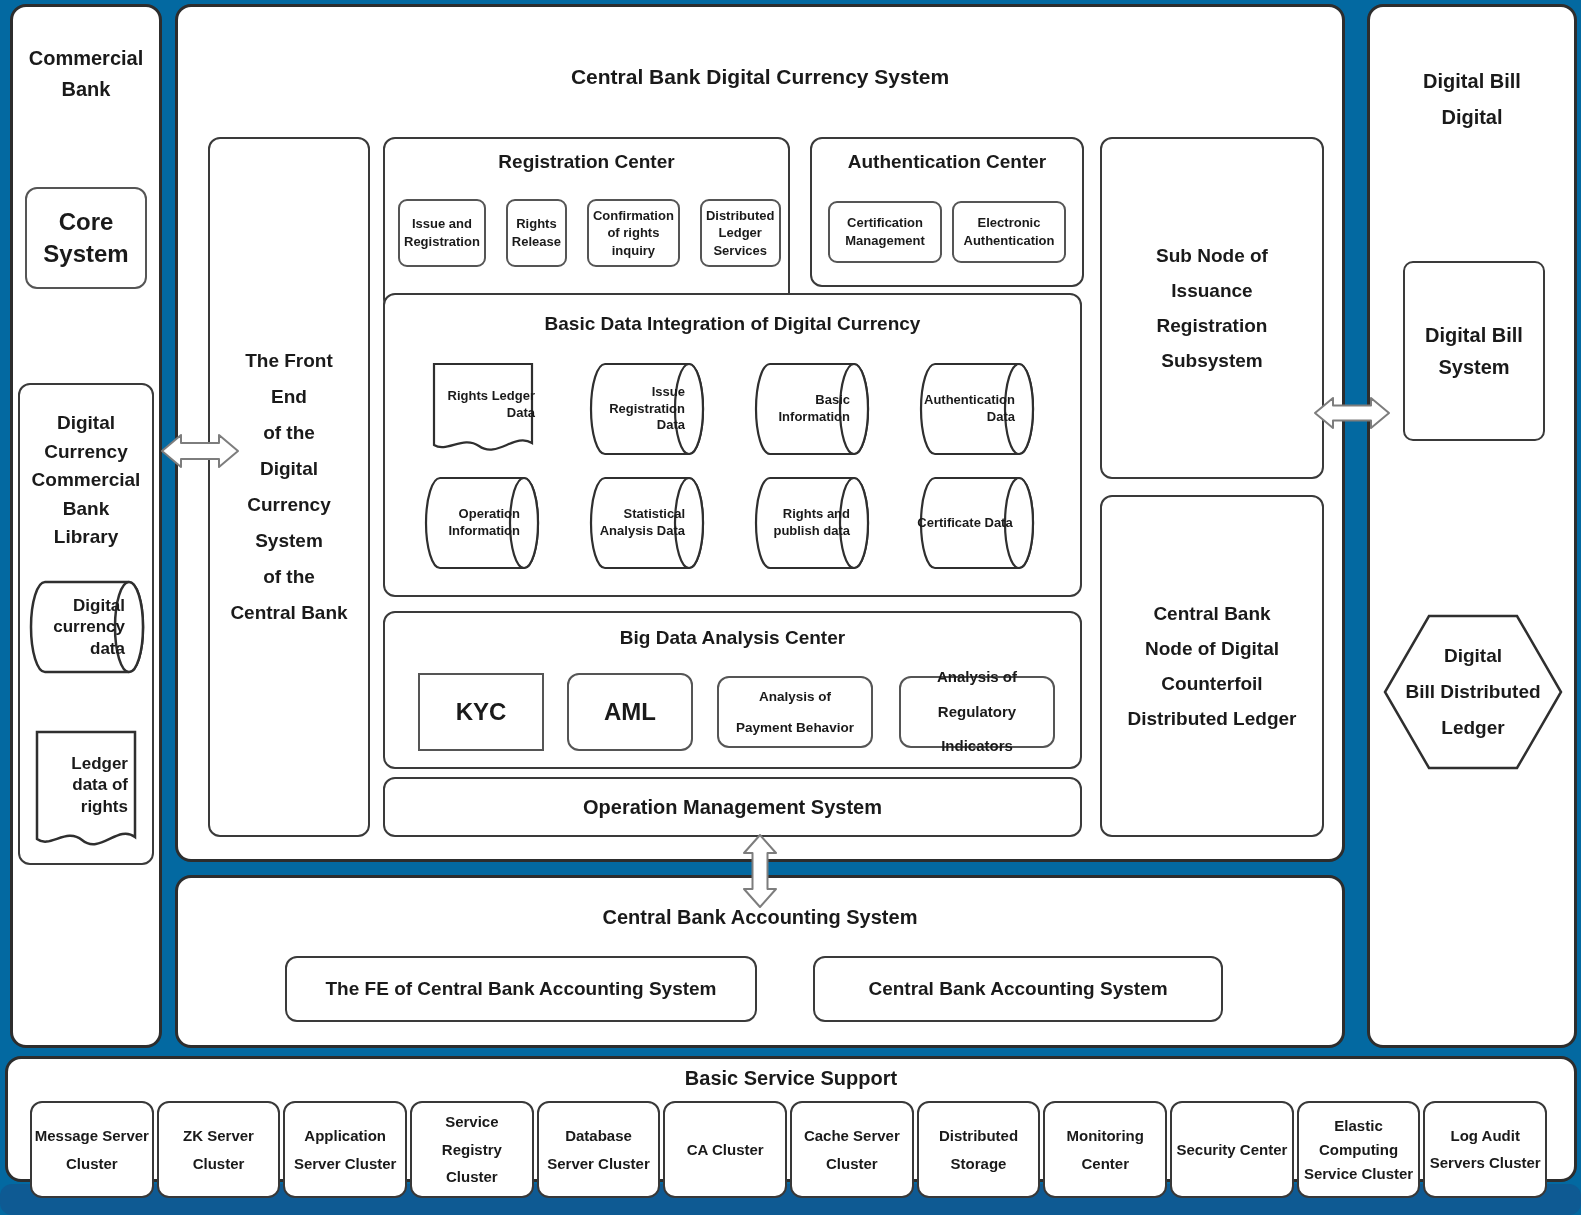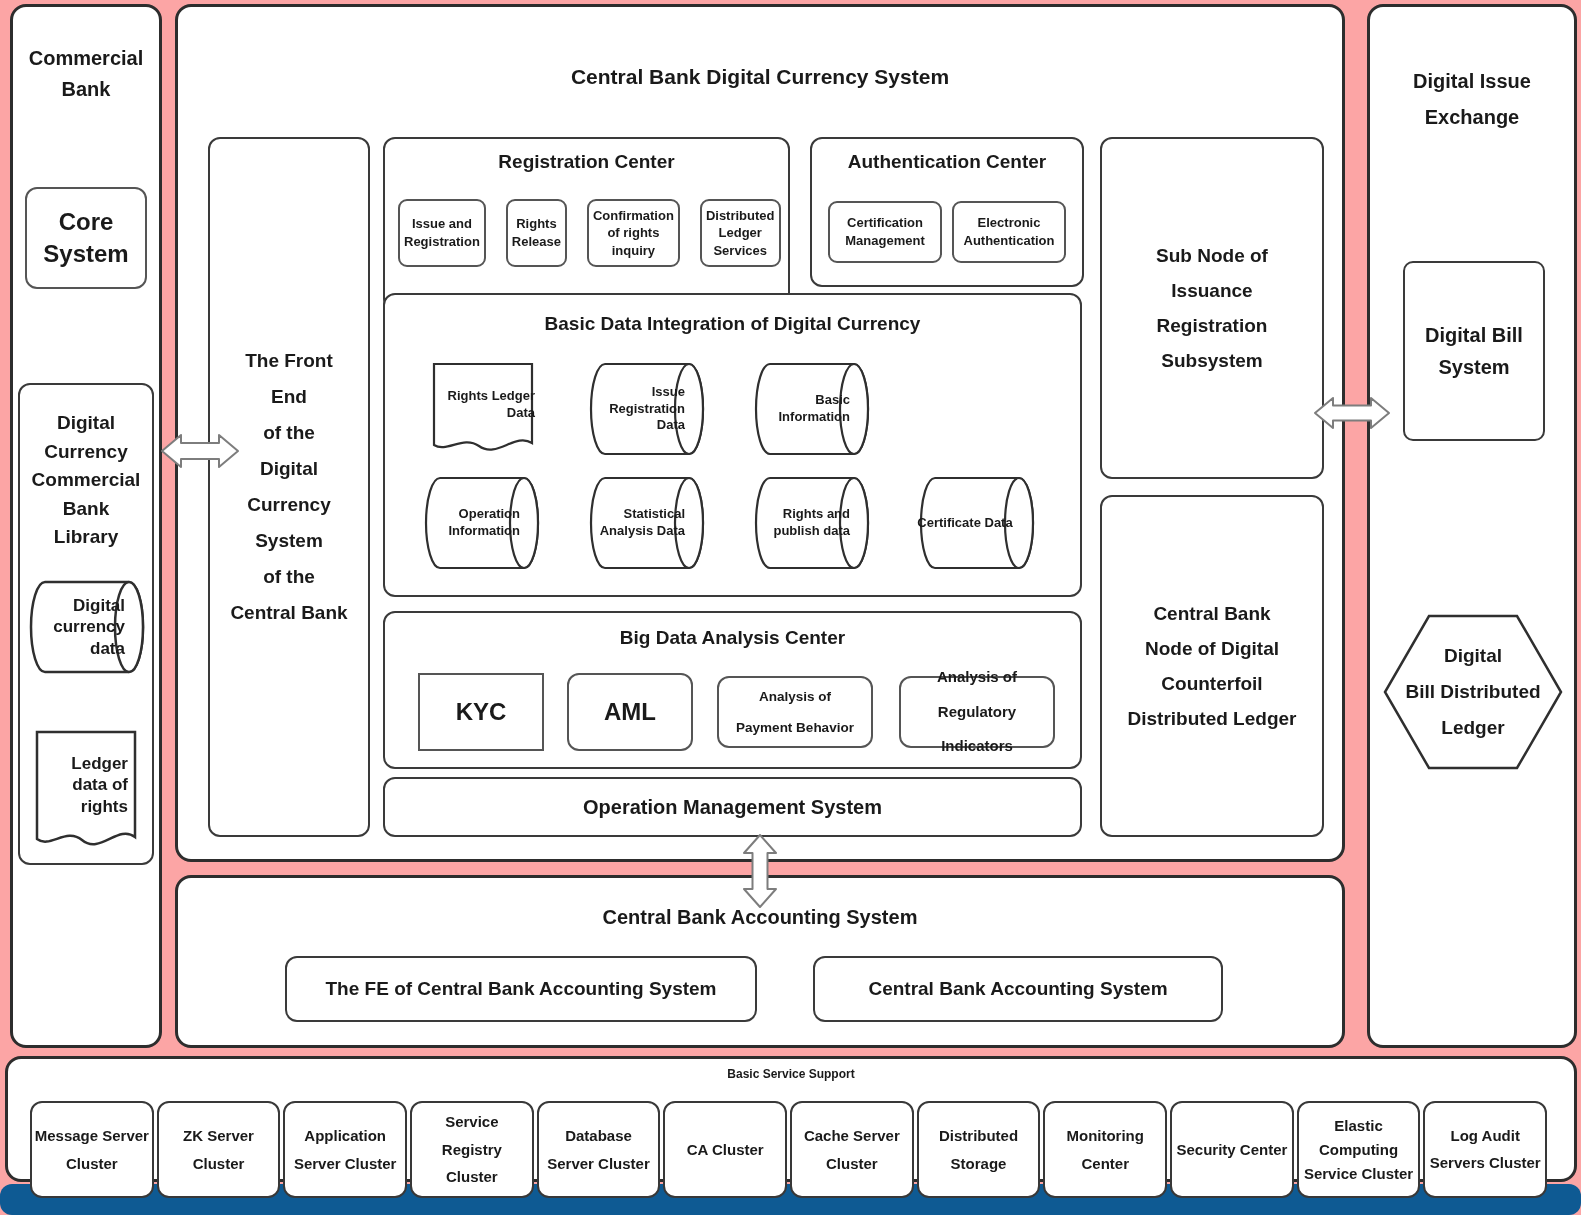--- a/index.html
+++ b/index.html
@@ -1,17 +1,17 @@
 <!DOCTYPE html>
 <html><head>
 <meta charset="utf-8">
 <style>
   * { margin:0; padding:0; box-sizing:border-box; }
   body { font-family:"Liberation Sans", sans-serif; color:#1a1a1a; background:#fff; }
-  .canvas { position:relative; width:1581px; height:1215px; background:#fca5a5; overflow:hidden; }
+  .canvas { position:relative; width:1581px; height:1215px; background:#0369a1; overflow:hidden; }
 
   .panel { position:absolute; border:3px solid #2d2d2d; border-radius:16px; background:#fff; }
   .midbox { position:absolute; border:2.5px solid #3a3a3a; border-radius:12px; background:#fff; }
   .smallbox { position:absolute; border:2px solid #555; border-radius:9px; background:#fff;
               display:flex; align-items:center; justify-content:center; text-align:center;
               font-size:13px; font-weight:600; line-height:1.35; padding:4px; }
   .ptitle { position:absolute; left:0; right:0; text-align:center; font-weight:600; font-size:20px; }
   .center-text { display:flex; align-items:center; justify-content:center; text-align:center; }
   .lines { display:flex; flex-direction:column; align-items:center; justify-content:center;
            text-align:center; font-weight:600; }
@@ -113,20 +113,27 @@
         </svg>
         <div class="lbl" style="font-size:13px; line-height:1.3;">Issue Registration Data</div>
       </div>
       <div class="shape cyl" style="left:365px; top:66px; width:122px; height:96px;">
         <svg viewBox="0 0 122 96">
           <path d="M104,3 L20,3 A14,45 0 0 0 20,93 L104,93 A14,45 0 0 0 104,3 Z" fill="#fff" stroke="#2f2f2f" stroke-width="2.2"></path>
           <ellipse cx="104" cy="48" rx="14" ry="45" fill="#fff" stroke="#2f2f2f" stroke-width="2.2"></ellipse>
         </svg>
         <div class="lbl" style="font-size:13px; line-height:1.3;">Basic Information</div>
       </div>
+      <div class="shape cyl" style="left:530px; top:66px; width:122px; height:96px;">
+        <svg viewBox="0 0 122 96">
+          <path d="M104,3 L20,3 A14,45 0 0 0 20,93 L104,93 A14,45 0 0 0 104,3 Z" fill="#fff" stroke="#2f2f2f" stroke-width="2.2"></path>
+          <ellipse cx="104" cy="48" rx="14" ry="45" fill="#fff" stroke="#2f2f2f" stroke-width="2.2"></ellipse>
+        </svg>
+        <div class="lbl" style="font-size:13px; line-height:1.3;">Authentication Data</div>
+      </div>
 
       <div class="shape cyl" style="left:35px; top:180px; width:122px; height:96px;">
         <svg viewBox="0 0 122 96">
           <path d="M104,3 L20,3 A14,45 0 0 0 20,93 L104,93 A14,45 0 0 0 104,3 Z" fill="#fff" stroke="#2f2f2f" stroke-width="2.2"></path>
           <ellipse cx="104" cy="48" rx="14" ry="45" fill="#fff" stroke="#2f2f2f" stroke-width="2.2"></ellipse>
         </svg>
         <div class="lbl" style="font-size:13px; line-height:1.3;">Operation Information</div>
       </div>
       <div class="shape cyl" style="left:200px; top:180px; width:122px; height:96px;">
         <svg viewBox="0 0 122 96">
@@ -170,21 +177,21 @@
 
     <div class="midbox lines" style="left:922px; top:488px; width:224px; height:342px; font-size:19px; line-height:35px;">
       <span>Central Bank</span>
       <span>Node of Digital</span>
       <span>Counterfoil</span>
       <span>Distributed Ledger</span>
     </div>
   </div>
 
   <div class="panel" style="left:1367px; top:4px; width:210px; height:1044px;">
-    <div class="ptitle" style="top:56px; font-size:20px; line-height:1.8; padding:0 34px;">Digital Issue Exchange</div>
+    <div class="ptitle" style="top:56px; font-size:20px; line-height:1.8; padding:0 34px;">Digital Bill Digital</div>
 
     <div class="smallbox" style="left:33px; top:254px; width:142px; height:180px; font-size:20px; line-height:1.6; border-radius:10px; border-color:#3a3a3a; padding:0 14px;">Digital Bill System</div>
 
     <div class="shape" style="left:12px; top:606px; width:182px; height:158px;">
       <svg viewBox="0 0 182 158">
         <polygon points="47,3 135,3 179,79 135,155 47,155 3,79" fill="#fff" stroke="#2f2f2f" stroke-width="2.5"></polygon>
       </svg>
       <div class="lbl lines" style="position:absolute; inset:0; font-size:19px; line-height:36px;">
         <span>Digital</span>
         <span>Bill Distributed</span>
@@ -194,21 +201,21 @@
   </div>
 
   <div class="panel" style="left:175px; top:875px; width:1170px; height:173px;">
     <div class="ptitle" style="top:28px; font-size:20px;">Central Bank Accounting System</div>
     <div class="smallbox" style="left:107px; top:78px; width:472px; height:66px; font-size:19px; border-radius:12px; border-color:#3a3a3a;">The FE of Central Bank Accounting System</div>
     <div class="smallbox" style="left:635px; top:78px; width:410px; height:66px; font-size:19px; border-radius:12px; border-color:#3a3a3a;">Central Bank Accounting System</div>
   </div>
 
   <div class="bluebar" style="background: rgb(14, 90, 147);"></div>
   <div class="panel" style="left:5px; top:1056px; width:1572px; height:126px; z-index:2;">
-    <div class="ptitle" style="top:8px; font-size:12px;">Basic Service Support</div>
+    <div class="ptitle" style="top:8px; font-size:20px;">Basic Service Support</div>
   </div>
   <div class="clusters">
     <div class="cluster">Message Server Cluster</div>
     <div class="cluster">ZK Server Cluster</div>
     <div class="cluster">Application Server Cluster</div>
     <div class="cluster">Service Registry Cluster</div>
     <div class="cluster">Database Server Cluster</div>
     <div class="cluster">CA Cluster</div>
     <div class="cluster">Cache Server Cluster</div>
     <div class="cluster">Distributed Storage</div>

